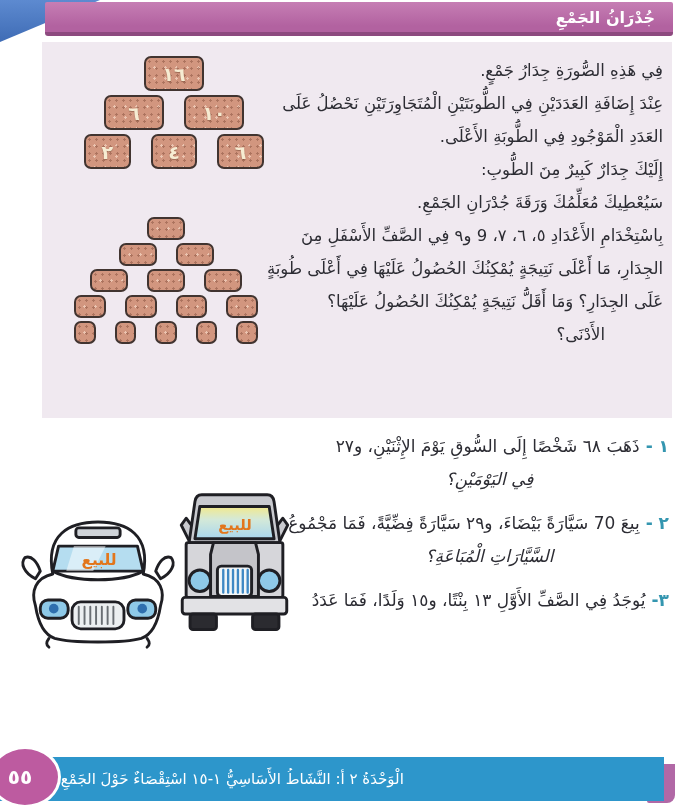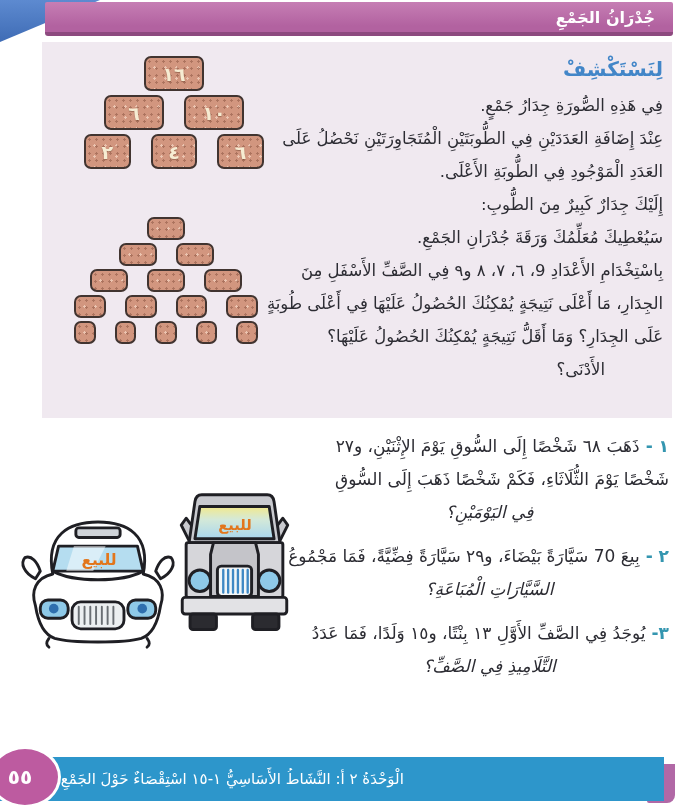--- a/index.html
+++ b/index.html
@@ -134,45 +134,42 @@
     <div class="wall-row">
       <div class="brick"></div>
       <div class="brick"></div>
       <div class="brick"></div>
       <div class="brick"></div>
       <div class="brick"></div>
     </div>
   </div>
 
   <div class="explore-text">
-    <div class="explore-heading">لِنَسْتَكْشِفْ</div>
     <div>فِي هَذِهِ الصُّورَةِ جِدَارُ جَمْعٍ.</div>
     <div>عِنْدَ إِضَافَةِ العَدَدَيْنِ فِي الطُّوبَتَيْنِ الْمُتَجَاوِرَتَيْنِ نَحْصُلُ عَلَى</div>
     <div>العَدَدِ الْمَوْجُودِ فِي الطُّوبَةِ الأَعْلَى.</div>
     <div>إِلَيْكَ جِدَارٌ كَبِيرٌ مِنَ الطُّوبِ:</div>
     <div>سَيُعْطِيكَ مُعَلِّمُكَ وَرَقَةَ جُدْرَانِ الجَمْعِ.</div>
-    <div>بِاسْتِخْدَامِ الأَعْدَادِ 9، ٦، ٧، ٨ و٩ فِي الصَّفِّ الأَسْفَلِ مِنَ</div>
+    <div>بِاسْتِخْدَامِ الأَعْدَادِ ٥، ٦، ٧، 9 و٩ فِي الصَّفِّ الأَسْفَلِ مِنَ</div>
     <div>الجِدَارِ، مَا أَعْلَى نَتِيجَةٍ يُمْكِنُكَ الحُصُولُ عَلَيْهَا فِي أَعْلَى طُوبَةٍ</div>
     <div>عَلَى الجِدَارِ؟ وَمَا أَقَلُّ نَتِيجَةٍ يُمْكِنُكَ الحُصُولُ عَلَيْهَا؟</div>
     <div class="short-end">الأَدْنَى؟</div>
   </div>
 
   <div class="problems">
     <div class="problem">
       <div><span class="pnum">١ -</span><span>ذَهَبَ ٦٨ شَخْصًا إِلَى السُّوقِ يَوْمَ الإِثْنَيْنِ، و٢٧</span></div>
-      <div>شَخْصًا يَوْمَ الثُّلَاثَاءِ، فَكَمْ شَخْصًا ذَهَبَ إِلَى السُّوقِ</div>
       <div class="line-center">فِي اليَوْمَيْنِ؟</div>
     </div>
     <div class="problem">
       <div><span class="pnum">٢ -</span><span>بِيعَ 70 سَيَّارَةً بَيْضَاءَ، و٢٩ سَيَّارَةً فِضِّيَّةً، فَمَا مَجْمُوعُ</span></div>
       <div class="line-center">السَّيَّارَاتِ الْمُبَاعَةِ؟</div>
     </div>
     <div class="problem">
       <div><span class="pnum">٣-</span><span>يُوجَدُ فِي الصَّفِّ الأَوَّلِ ١٣ بِنْتًا، و١٥ وَلَدًا، فَمَا عَدَدُ</span></div>
-      <div class="line-center">التَّلَامِيذِ فِي الصَّفِّ؟</div>
     </div>
   </div>
 
   <svg class="car-illustration" width="164" height="152" viewBox="0 0 170 158">
     <g stroke="#1f1f24" stroke-width="3" stroke-linejoin="round" stroke-linecap="round">
       <path d="M20,84 C8,78 4,68 9,62 C16,59 22,67 25,76 Z" fill="#ffffff"></path>
       <path d="M150,84 C162,78 166,68 161,62 C154,59 148,67 145,76 Z" fill="#ffffff"></path>
       <path d="M38,79 C30,38 55,25 85,25 C115,25 140,38 132,79
                C150,83 155,97 150,112 C147,131 141,142 130,146
                C113,151 57,151 40,146 C29,142 23,131 20,112

